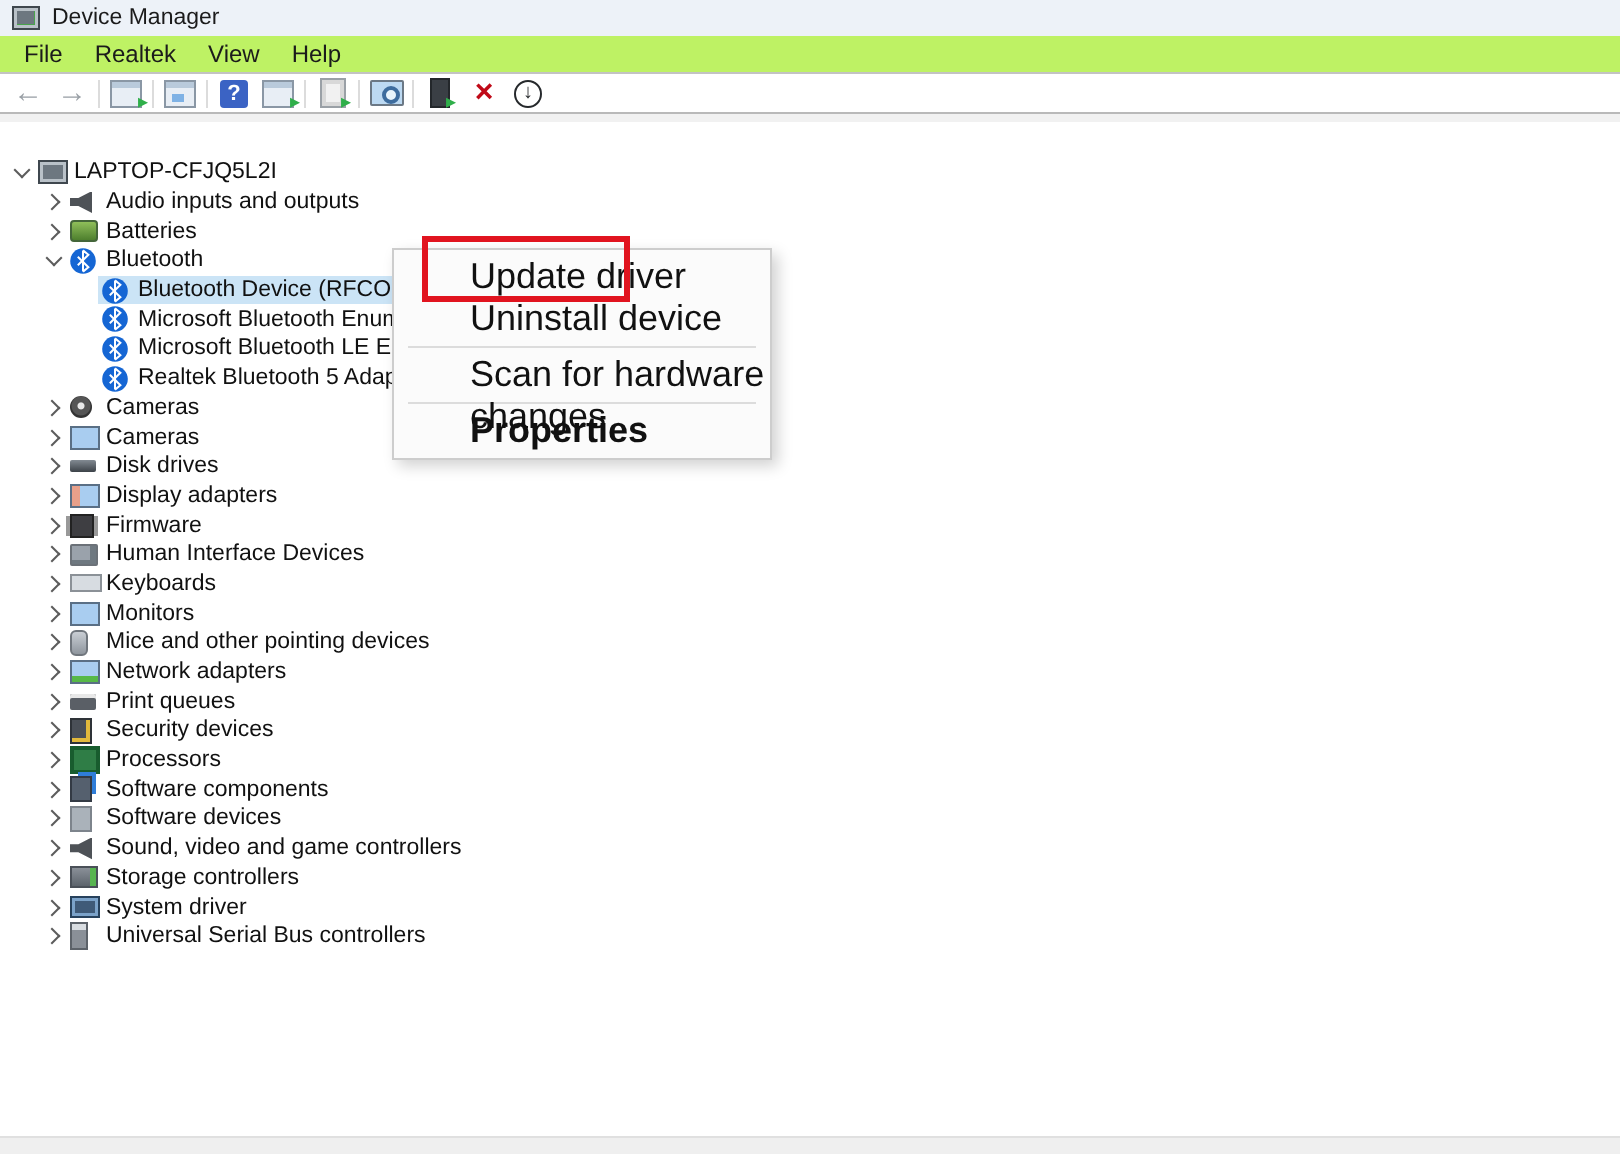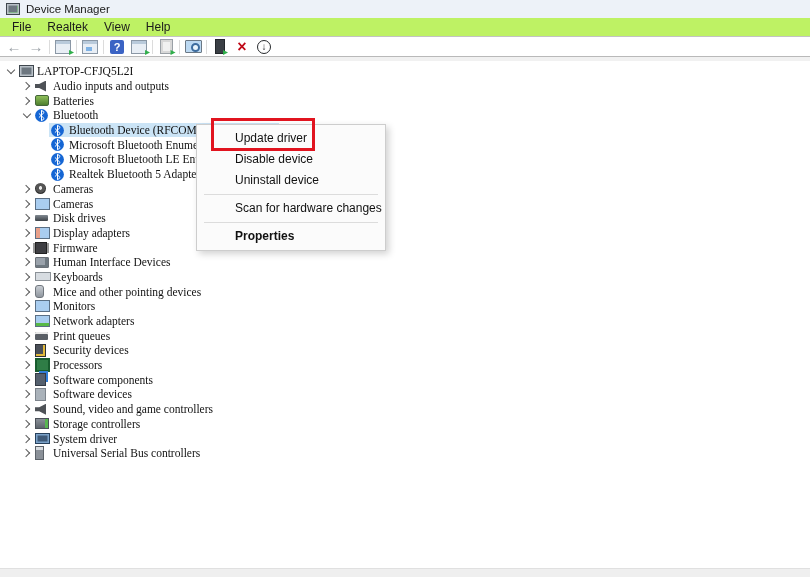--- a/index.html
+++ b/index.html
@@ -29,37 +29,37 @@
   .tb-page{width:11px;height:13px;background:#f1f1f1;border:1px solid #9aa0a6;position:relative;display:inline-block;box-shadow:inset 0 0 0 2px #d8d8d8;}
   .tb-mon{width:15px;height:11px;border:1px solid #6b7885;background:#bcd9f2;position:relative;border-radius:1px;display:inline-block;}
   .tb-lens{position:absolute;right:1px;bottom:0px;width:5px;height:5px;border:2px solid #3d6c9e;border-radius:50%;background:#e8f4fc;}
   .tb-drv{width:8px;height:13px;background:#3a3f45;border:1px solid #23272b;position:relative;display:inline-block;}
   .tb-x{color:#c00a18;font-weight:bold;font-size:16px;line-height:16px;}
   .tb-dis{width:12px;height:12px;border-radius:50%;border:1.5px solid #26292c;color:#26292c;font-size:10px;line-height:12px;text-align:center;font-weight:bold;display:inline-block;background:#fff;}
 
   .substrip{height:4px;background:#f1f1f1;}
 
   
-  .tree{padding-top:3px;font-family:Liberation Serif, serif;}
+  .tree{padding-top:18px;}
   .trow{display:flex;align-items:center;height:14.7px;white-space:nowrap;}
   .chevslot{width:13px;display:flex;align-items:center;justify-content:center;flex:none;}
   .chev{width:5px;height:5px;border-right:1.2px solid #5c5c5c;border-bottom:1.2px solid #5c5c5c;}
   .chev.collapsed{transform:rotate(-45deg);margin-left:-2px;}
   .chev.expanded{transform:rotate(45deg);margin-top:-2px;}
   .inner{display:flex;align-items:center;height:100%;padding:0 4px 0 2px;gap:3px;}
   .inner.selected{background:#cbe4f6;}
   .iconslot{width:15px;display:flex;align-items:center;justify-content:flex-start;flex:none;}
   .tlabel{font-size:11.5px;color:#111;}
   .ic{display:inline-block;flex:none;}
   .spk{width:11px;height:11px;background:#4e5257;clip-path:polygon(0 32%,38% 32%,100% 0,100% 100%,38% 68%,0 68%);}
 
   
   .ctx{position:absolute;left:196px;top:124px;width:188px;background:#fbfbfb;border:1px solid #cdcdcd;
        box-shadow:3px 3px 7px rgba(0,0,0,0.18);padding:3px 0;z-index:20;}
-  .ctx-item{height:21px;line-height:21px;padding-left:38px;font-size:12px;color:#111;}
+  .ctx-item{height:21px;line-height:21px;padding-left:38px;font-size:18px;color:#111;}
   .ctx-item.bold{font-weight:bold;}
   .ctx-sep{height:1px;background:#dcdcdc;margin:3px 7px;}
 
   
   .ann{position:absolute;left:211px;top:118px;width:98px;height:27px;border:3px solid #e1141f;z-index:40;}
 
   
   .bottomstrip{position:absolute;left:0;bottom:0;width:810px;height:8px;background:#efefef;border-top:1px solid #e0e0e0;}
 </style>
 </head>
@@ -323,35 +323,35 @@
           <span class="tlabel">Keyboards</span>
         </span>
       </div>
       <div class="trow">
         <span style="width: 20px; flex: 0 0 auto;"></span>
         <span class="chevslot">
           <span class="chev collapsed"></span>
         </span>
         <span class="inner">
           <span class="iconslot">
+            <span class="ic" style="width:13px;height:10px;border:1px solid #5a6f85;background:#a9cdf0"></span>
+          </span>
+          <span class="tlabel">Monitors</span>
+        </span>
+      </div>
+      <div class="trow">
+        <span style="width: 20px; flex: 0 0 auto;"></span>
+        <span class="chevslot">
+          <span class="chev collapsed"></span>
+        </span>
+        <span class="inner">
+          <span class="iconslot">
             <span class="ic" style="width:7px;height:11px;background:linear-gradient(#c9ced4,#8f969e);border:1px solid #70767d;border-radius:3px"></span>
           </span>
           <span class="tlabel">Mice and other pointing devices</span>
-        </span>
-      </div>
-      <div class="trow">
-        <span style="width: 20px; flex: 0 0 auto;"></span>
-        <span class="chevslot">
-          <span class="chev collapsed"></span>
-        </span>
-        <span class="inner">
-          <span class="iconslot">
-            <span class="ic" style="width:13px;height:10px;border:1px solid #5a6f85;background:#a9cdf0"></span>
-          </span>
-          <span class="tlabel">Monitors</span>
         </span>
       </div>
       <div class="trow">
         <span style="width: 20px; flex: 0 0 auto;"></span>
         <span class="chevslot">
           <span class="chev collapsed"></span>
         </span>
         <span class="inner">
           <span class="iconslot">
             <span class="ic" style="width:13px;height:10px;border:1px solid #5a6f85;background:#a9cdf0;box-shadow:inset 0 -3px 0 #57b947"></span>
@@ -464,21 +464,20 @@
           <span class="iconslot">
             <span class="ic" style="width:7px;height:12px;background:#8a9098;border:1px solid #5c6269;box-shadow:inset 0 3px 0 #d9dde1"></span>
           </span>
           <span class="tlabel">Universal Serial Bus controllers</span>
         </span>
       </div>
     </div>
 
   <div class="ctx" id="ctxmenu">
       <div class="ctx-item">Update driver</div>
-      <div class="ctx-item">Disable device</div>
       <div class="ctx-item">Uninstall device</div>
       <div class="ctx-sep"></div>
       <div class="ctx-item">Scan for hardware changes</div>
       <div class="ctx-sep"></div>
       <div class="ctx-item bold">Properties</div>
     </div>
 
   <div class="ann"></div>
 
   <div class="bottomstrip"></div>

